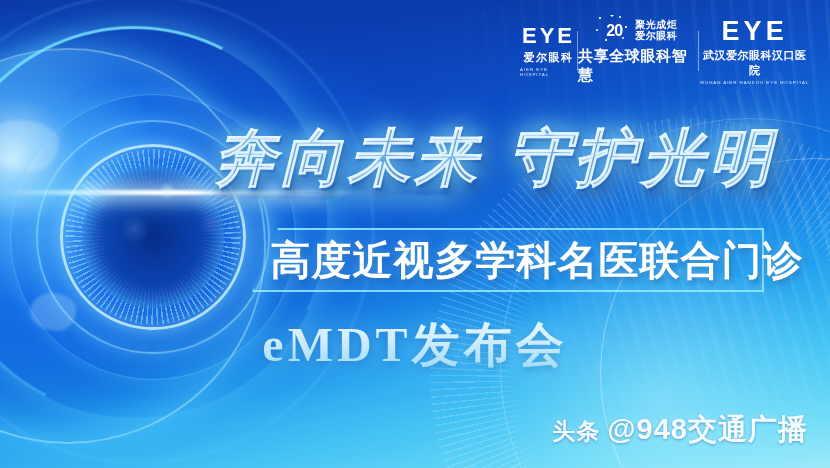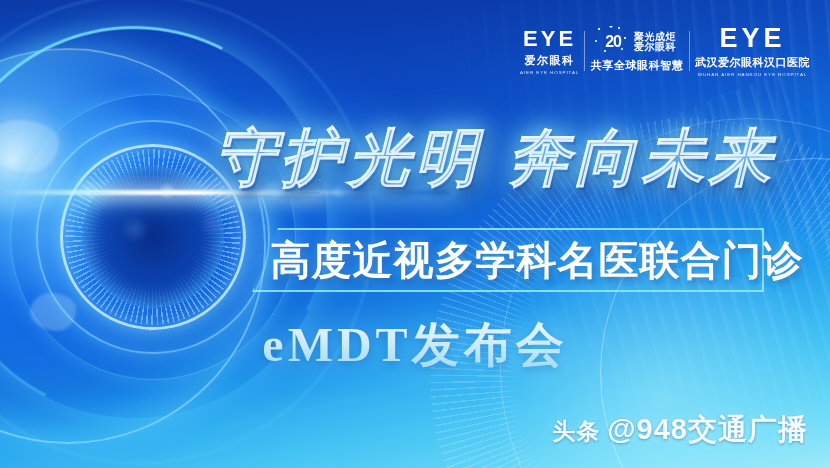--- a/index.html
+++ b/index.html
@@ -157,21 +157,21 @@
     background:
       radial-gradient(1.5px 1.5px at 4px 3px,#dff4ff 60%,transparent),
       radial-gradient(1.5px 1.5px at 24px 2px,#bfe9ff 60%,transparent),
       radial-gradient(1.5px 1.5px at 30px 12px,#dff4ff 60%,transparent),
       radial-gradient(1.5px 1.5px at 27px 23px,#a9dcff 60%,transparent),
       radial-gradient(1.5px 1.5px at 10px 25px,#dff4ff 60%,transparent),
       radial-gradient(1.5px 1.5px at 1px 15px,#bfe9ff 60%,transparent),
       radial-gradient(2px 2px at 16px 0px,#ffffff 60%,transparent);
     opacity:.95;}
   .mid-slogan{font-size:10px;font-weight:700;line-height:1.05;color:#fff;text-align:left;letter-spacing:.5px;}
-  .mid-bottom{font-size:11px;font-weight:700;color:#fff;letter-spacing:.6px;margin-top:3px;}
+  .mid-bottom{font-size:15px;font-weight:700;color:#fff;letter-spacing:.6px;margin-top:3px;}
 
   
   .headline{
     position:absolute;left:214px;top:112px;width:600px;height:92px;z-index:7;
     display:flex;align-items:center;gap:26px;
     font-family:"Liberation Serif","DejaVu Serif",serif;
     font-weight:700;font-style:italic;font-size:62px;line-height:1;color:#ffffff;
     letter-spacing:5px;white-space:nowrap;
     text-shadow:
       0 0 18px rgba(120,215,255,.75),
@@ -296,22 +296,22 @@
 
     <div class="logo-unit">
       <div class="eye-word big">EYE</div>
       <div class="cn-name sm">武汉爱尔眼科汉口医院</div>
       <div class="en-name">WUHAN AIER HANKOU EYE HOSPITAL</div>
     </div>
 
   </div>
 
   <div class="headline">
+    <span>奔向未来</span>
     <span>守护光明</span>
-    <span>奔向未来</span>
   </div>
 
   <div class="subband">
     <div class="frame"></div>
     <div class="txt">高度近视多学科名医联合门诊</div>
   </div>
 
   <div class="emdt">eMDT发布会</div>
 
   <div class="watermark">

